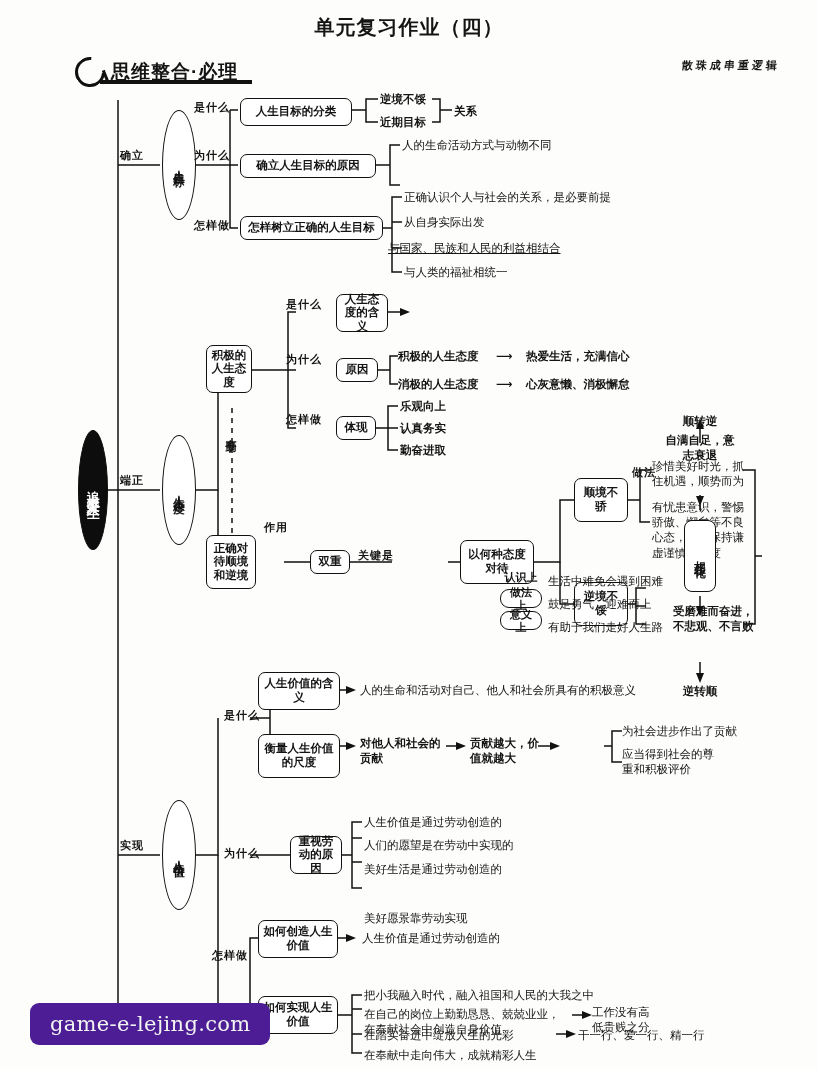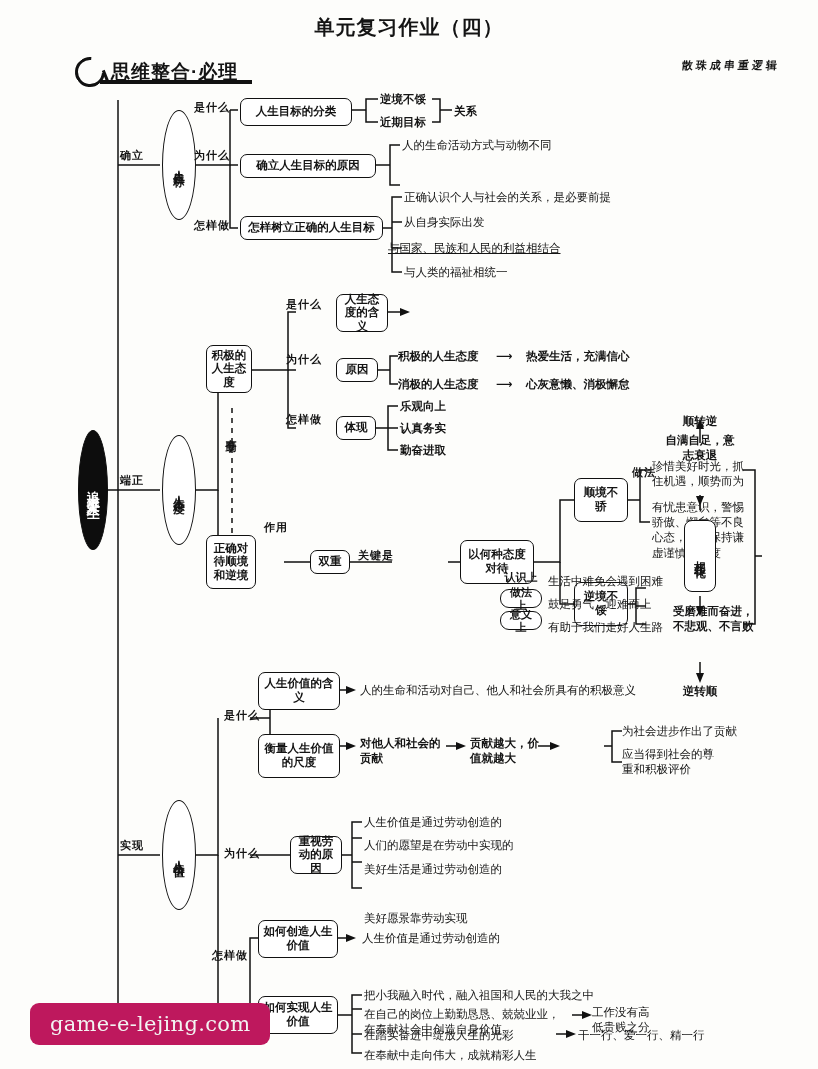--- a/index.html
+++ b/index.html
@@ -69,21 +69,21 @@
     position:absolute;font-size:11px;font-weight:bold;
     font-family:"DejaVu Serif",serif;letter-spacing:1px;
   }
   .edge-label.vert{
     writing-mode:vertical-rl;text-orientation:upright;letter-spacing:2px;
   }
 
   
   .watermark{
     position:absolute;left:30px;top:1003px;
-    background:#be185d;color:#f2f4f2;
+    background:#4c1d95;color:#f2f4f2;
     padding:9px 20px;border-radius:9px;
     font-size:21px;letter-spacing:.3px;
     font-family:"DejaVu Serif",serif;
   }
 </style>
 </head>
 <body>
 
 <div id="root-canvas">
 

